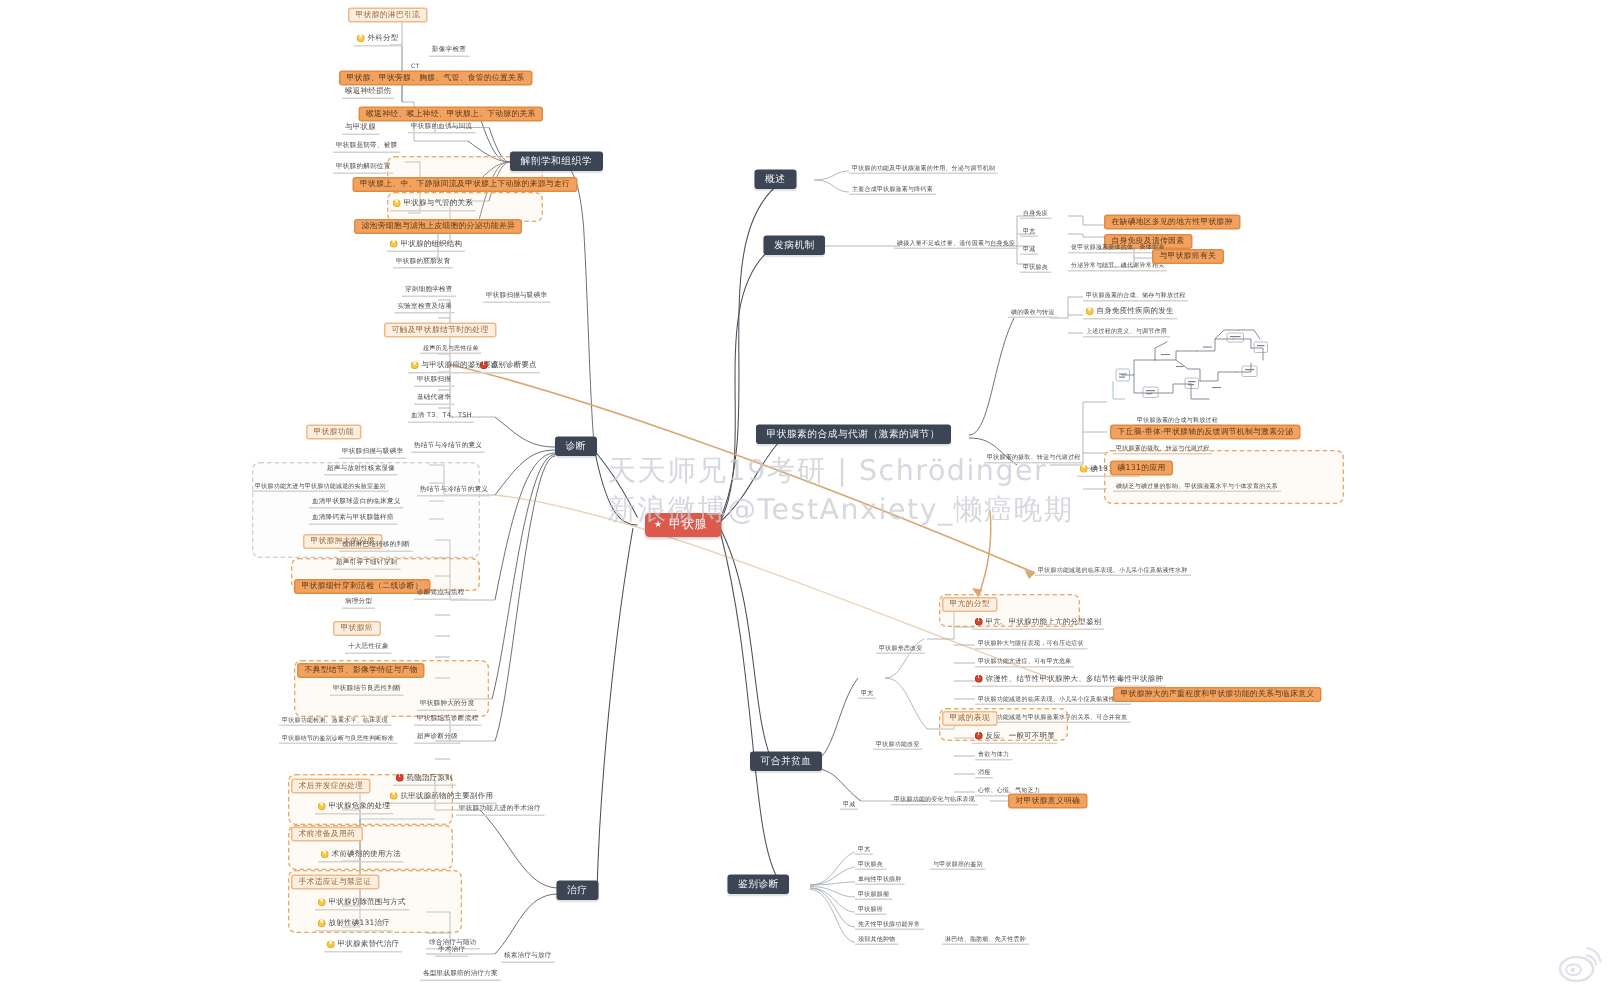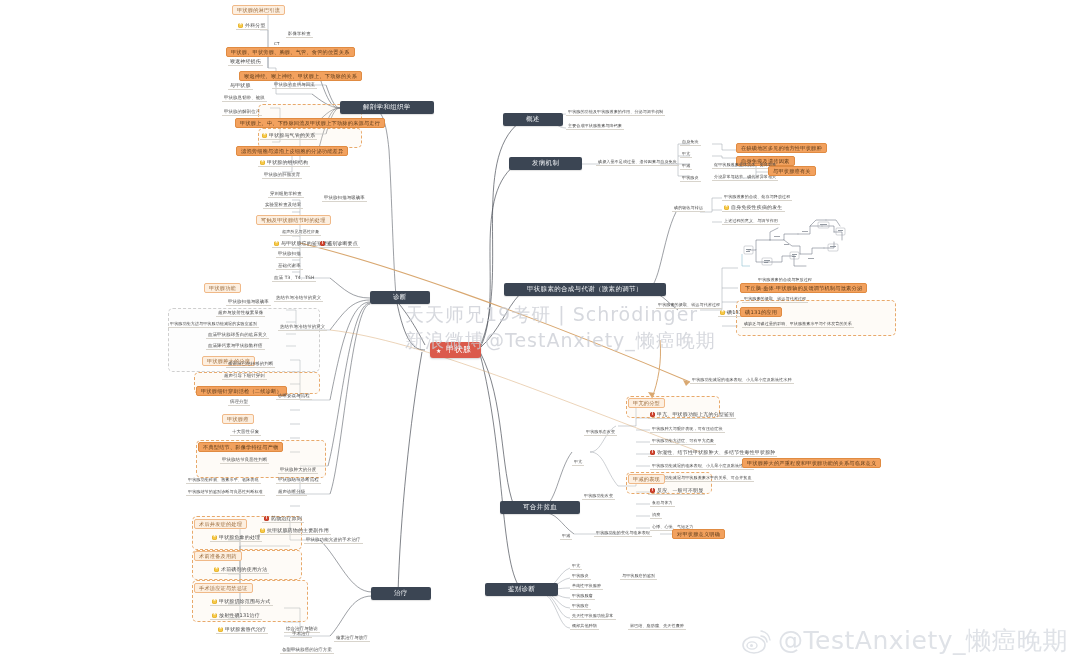--- a/index.html
+++ b/index.html
@@ -23,21 +23,21 @@
     box-shadow:0 1px 2px rgba(0,0,0,.18);
   }
   .central .star {
     position:absolute; left:6px; top:50%; transform:translateY(-50%);
     width:5px; height:5px; color:#fff; font-size:6px; line-height:5px;
   }
 
   
   .branch {
     background:#3B4553; color:#f2f4f7;
-    border-radius:2px; padding:3px 23px;
+    border-radius:2px; padding:3px 7px;
     font-size:6.5px; letter-spacing:.3px;
     box-shadow:0 1px 1px rgba(0,0,0,.12);
   }
 
   
   .hl {
     background:#F2A15E; color:#5a3a1a;
     border:0.7px solid #e08b42;
     border-radius:2px; padding:1.5px 4px;
     font-size:5.2px; letter-spacing:.2px;
@@ -649,17 +649,16 @@
   <div id="wm-bottom">
     <span class="weibo">
       <svg viewBox="0 0 30 30">
         <ellipse cx="13" cy="19" rx="11" ry="8" fill="none" stroke="#dfe2e7" stroke-width="1.6"></ellipse>
         <ellipse cx="11" cy="19.5" rx="5" ry="3.6" fill="none" stroke="#dfe2e7" stroke-width="1.4"></ellipse>
         <circle cx="10.5" cy="19.5" r="1.5" fill="#dfe2e7"></circle>
         <path d="M20,10 a7,7 0 0 1 6,6" fill="none" stroke="#dfe2e7" stroke-width="1.6" stroke-linecap="round"></path>
         <path d="M20,5 a11,11 0 0 1 9,9" fill="none" stroke="#dfe2e7" stroke-width="1.4" stroke-linecap="round"></path>
       </svg>
     </span>
-    <span>@TestAnxiety_懒癌晚期</span>
   </div>
 
 
 </div>
 
 </body></html>

